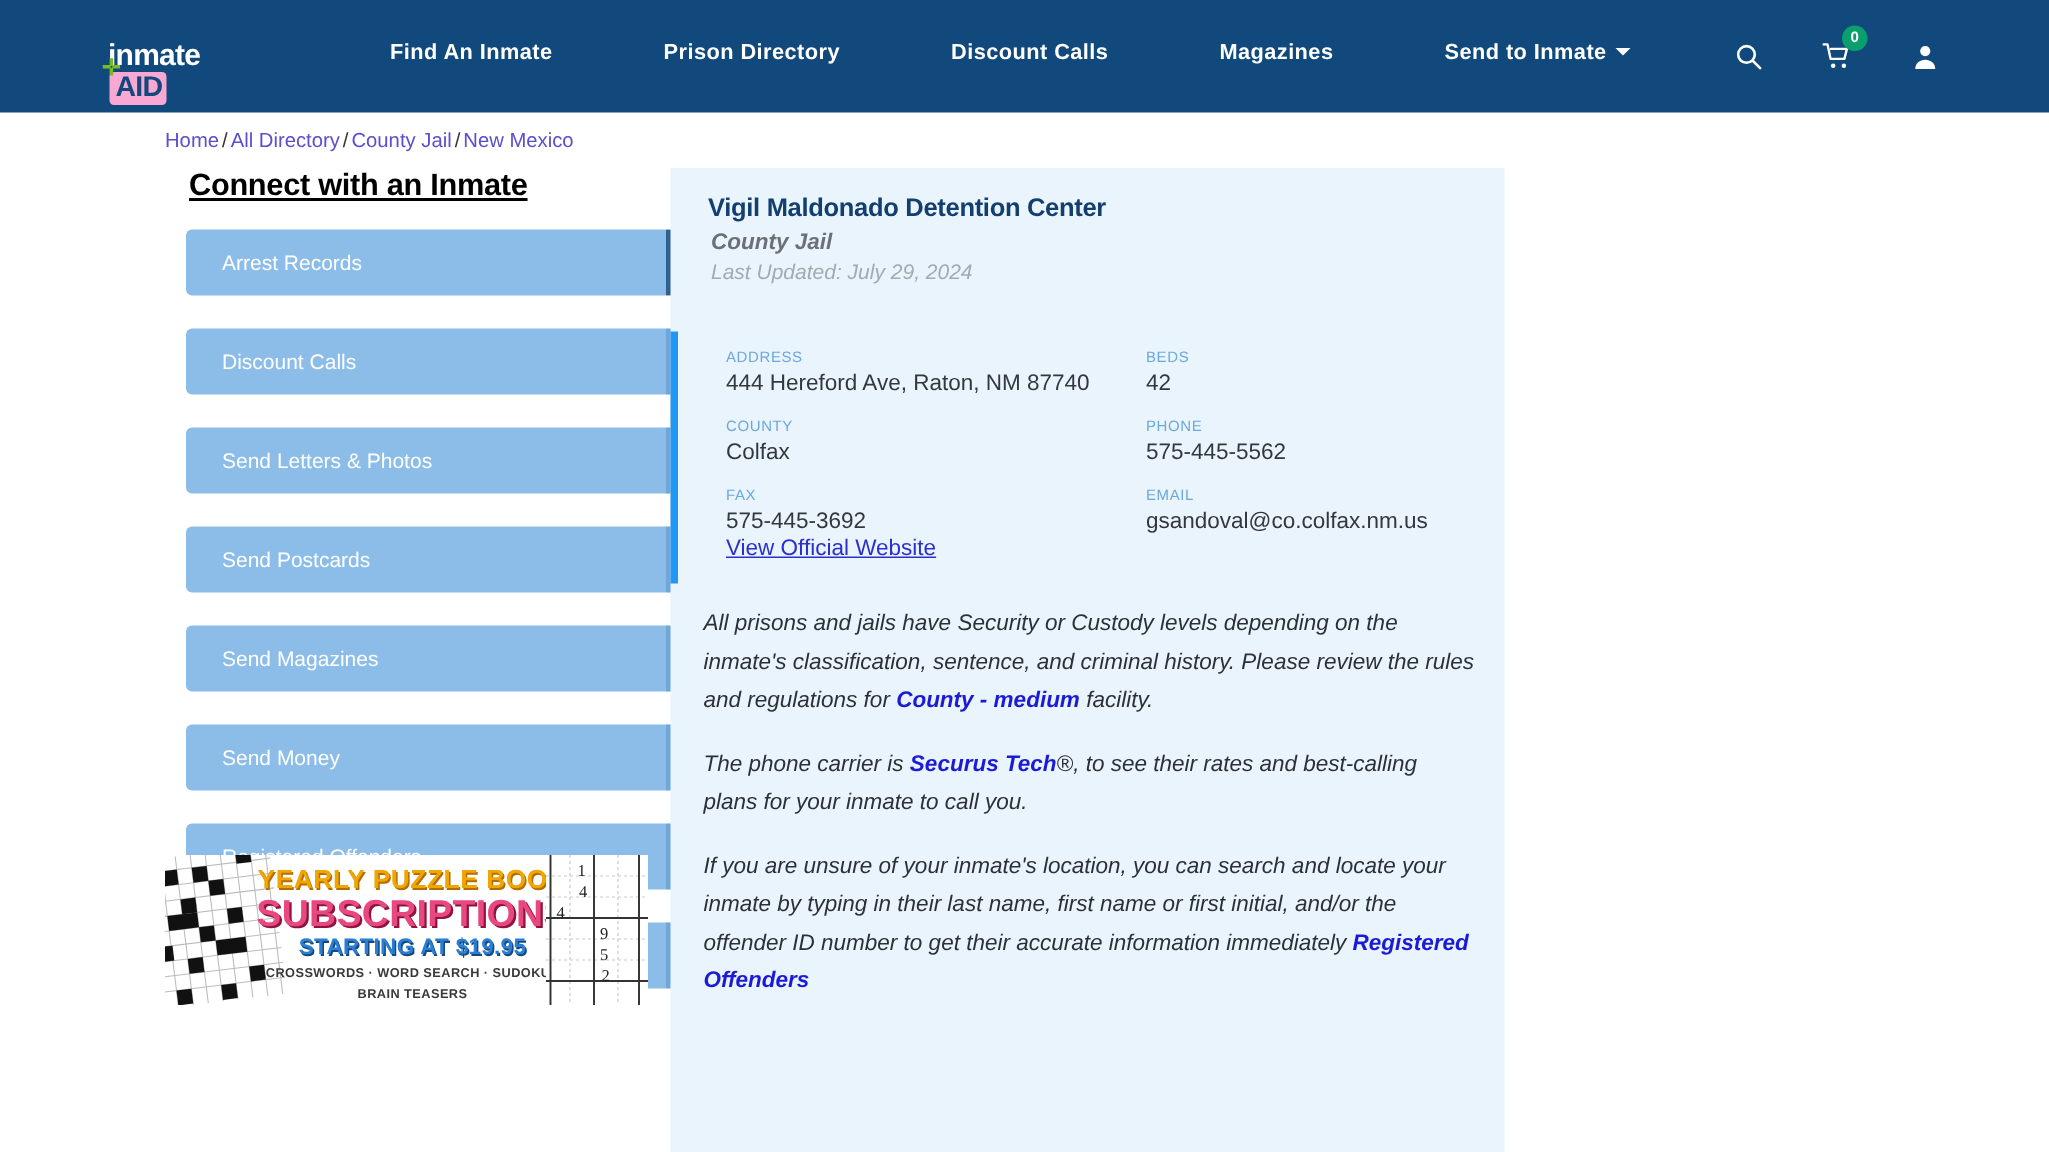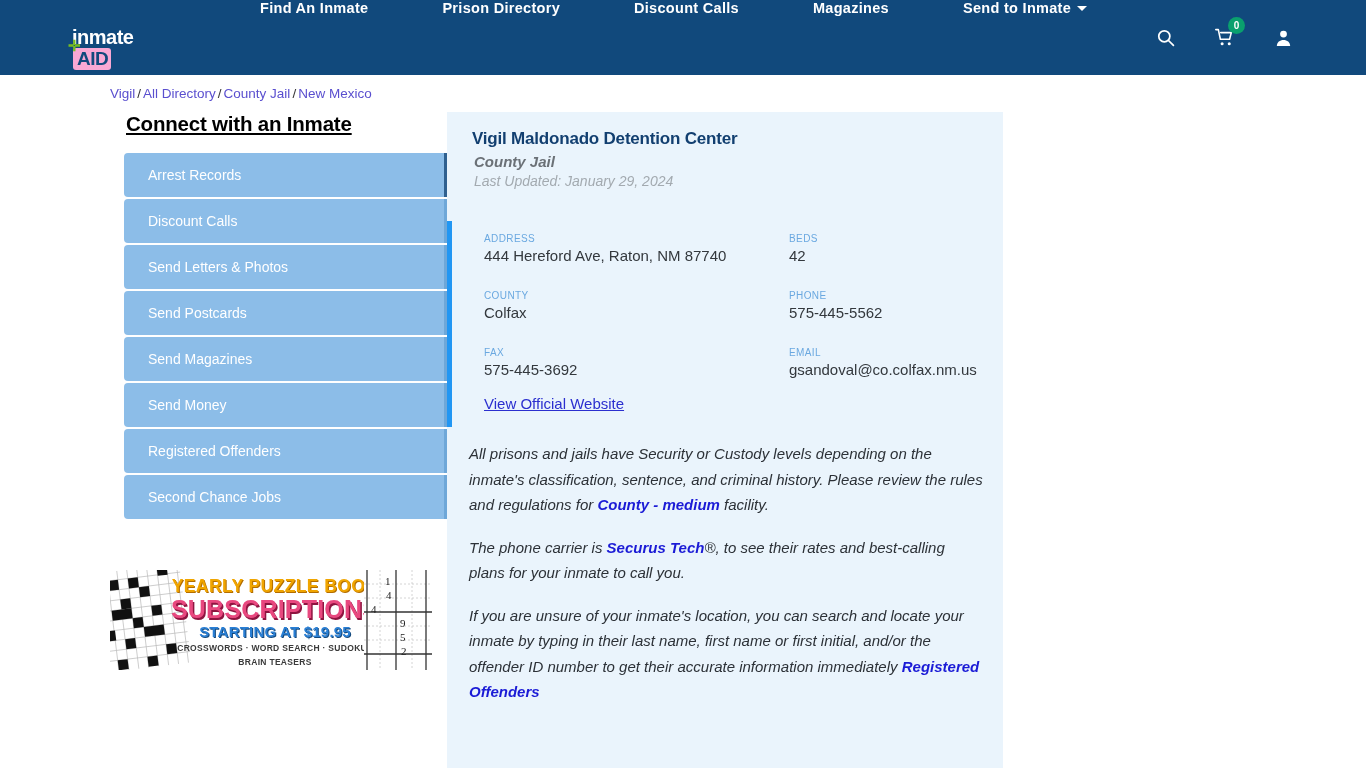--- a/index.html
+++ b/index.html
@@ -53,21 +53,21 @@
     color: #76bc21;
     font-size: 15px;
     font-weight: 700;
     line-height: 10px;
   }
 
   .nav-links {
     position: absolute;
     left: 260px; top: 0;
     height: 69px;
-    display: flex; align-items: flex-start;
+    display: flex; align-items: center;
   }
   .nav-link {
     color: #ffffff;
     font-size: 14.5px;
     font-weight: 700;
     letter-spacing: 0.3px;
     text-decoration: none;
     margin-right: 74px;
     white-space: nowrap;
     cursor: pointer;
@@ -134,21 +134,21 @@
     text-decoration: underline;
     margin: 0 0 17px 2px;
     letter-spacing: -0.2px;
   }
   .side-btn {
     position: relative;
     display: block;
     width: 365px; height: 44px;
     background: #8cbde8;
     border-radius: 4px;
-    margin-bottom: 2px;
+    margin-bottom: 22px;
     cursor: pointer;
     overflow: hidden;
   }
   .side-btn-label {
     position: absolute;
     left: 24px; top: 0;
     line-height: 44px;
     color: #ffffff;
     font-size: 14px;
     white-space: nowrap;
@@ -262,37 +262,35 @@
   .info-block {
     position: relative;
     margin: 32px 0 0 0;
     padding: 12px 20px 14px 32px;
     border-left: 5px solid #2196f3;
   }
   .info-grid {
     display: grid;
     grid-template-columns: 280px 1fr;
     row-gap: 14px;
-    gap: 25px;
   }
   .info-label {
     font-size: 10px;
     color: #6aa8e0;
     letter-spacing: 0.4px;
     text-transform: uppercase;
     margin-bottom: 2px;
   }
   .info-value {
     font-size: 15px;
     color: #33383d;
     line-height: 19px;
   }
   .official-link {
     display: inline-block;
-    margin-top: 16px;
     font-size: 15px;
     color: #2b2fcf;
     text-decoration: underline;
     cursor: pointer;
   }
 
   .body-text { padding: 14px 20px 20px 22px; }
   .body-text p {
     font-size: 15px;
     font-style: italic;
@@ -348,21 +346,21 @@
     <div class="icon-btn">
       <svg width="19" height="20" viewBox="0 0 24 24" fill="#ffffff">
         <circle cx="12" cy="7" r="4.3"></circle>
         <path d="M3.6 22c0-4.7 3.8-7.6 8.4-7.6s8.4 2.9 8.4 7.6z"></path>
       </svg>
     </div>
   </div>
 </div>
 
 <div class="breadcrumb">
-  <a>Vigil</a><span class="sep">/</span><a>All Directory</a><span class="sep">/</span><a>County Jail</a><span class="sep">/</span><a>New Mexico</a>
+  <a>Home</a><span class="sep">/</span><a>All Directory</a><span class="sep">/</span><a>County Jail</a><span class="sep">/</span><a>New Mexico</a>
 </div>
 
 <div class="sidebar">
   <h2 class="sidebar-title">Connect with an Inmate</h2>
 
   <a class="side-btn active">
     <span class="side-btn-label">Arrest Records</span>
     <span class="side-btn-arrow">
         <span class="chev"></span>
       </span>
@@ -484,21 +482,21 @@
     <span class="sud-num" style="left:36px; top:61px;">5</span>
     <span class="sud-num" style="left:37px; top:75px;">2</span>
   </div>
 </div>
 
 <div class="card">
 
   <div class="card-head">
     <h1 class="facility-name">Vigil Maldonado Detention Center</h1>
     <div class="facility-type">County Jail</div>
-    <div class="last-updated">Last Updated: January 29, 2024</div>
+    <div class="last-updated">Last Updated: July 29, 2024</div>
   </div>
 
   <div class="info-block">
     <div class="info-grid">
       <div>
         <div class="info-label">ADDRESS</div>
         <div class="info-value">444 Hereford Ave, Raton, NM 87740</div>
       </div>
       <div>
         <div class="info-label">BEDS</div>

